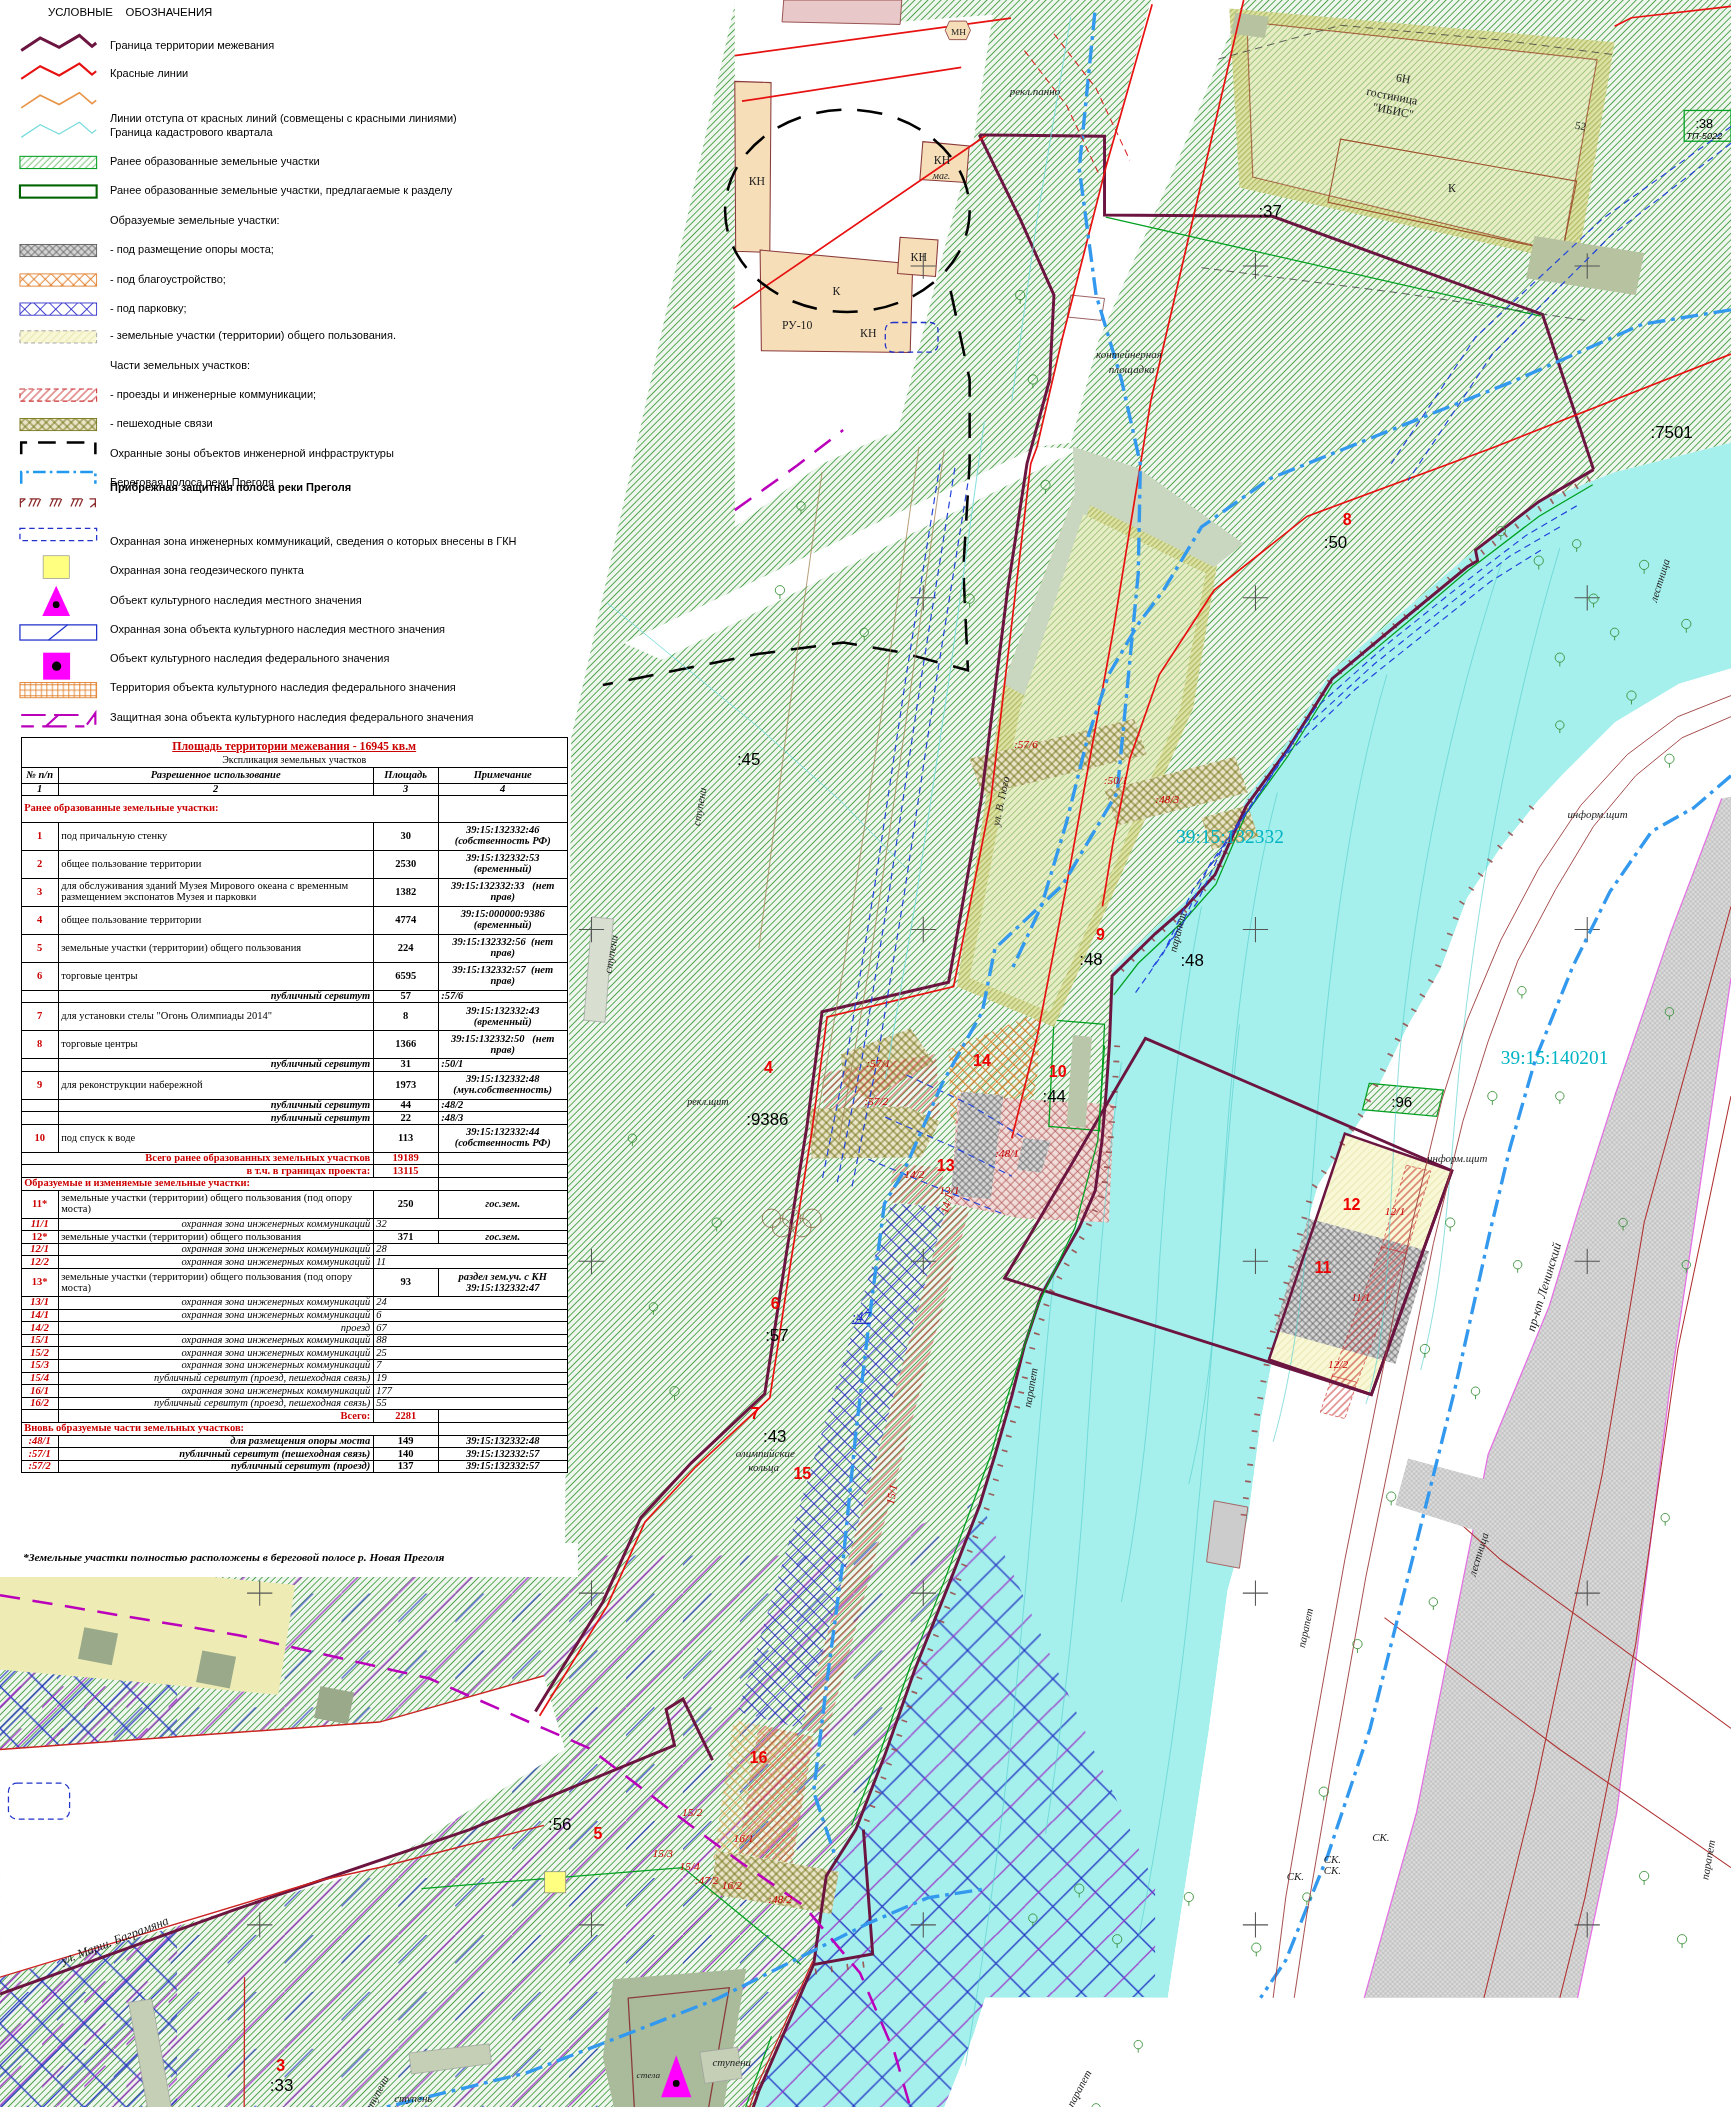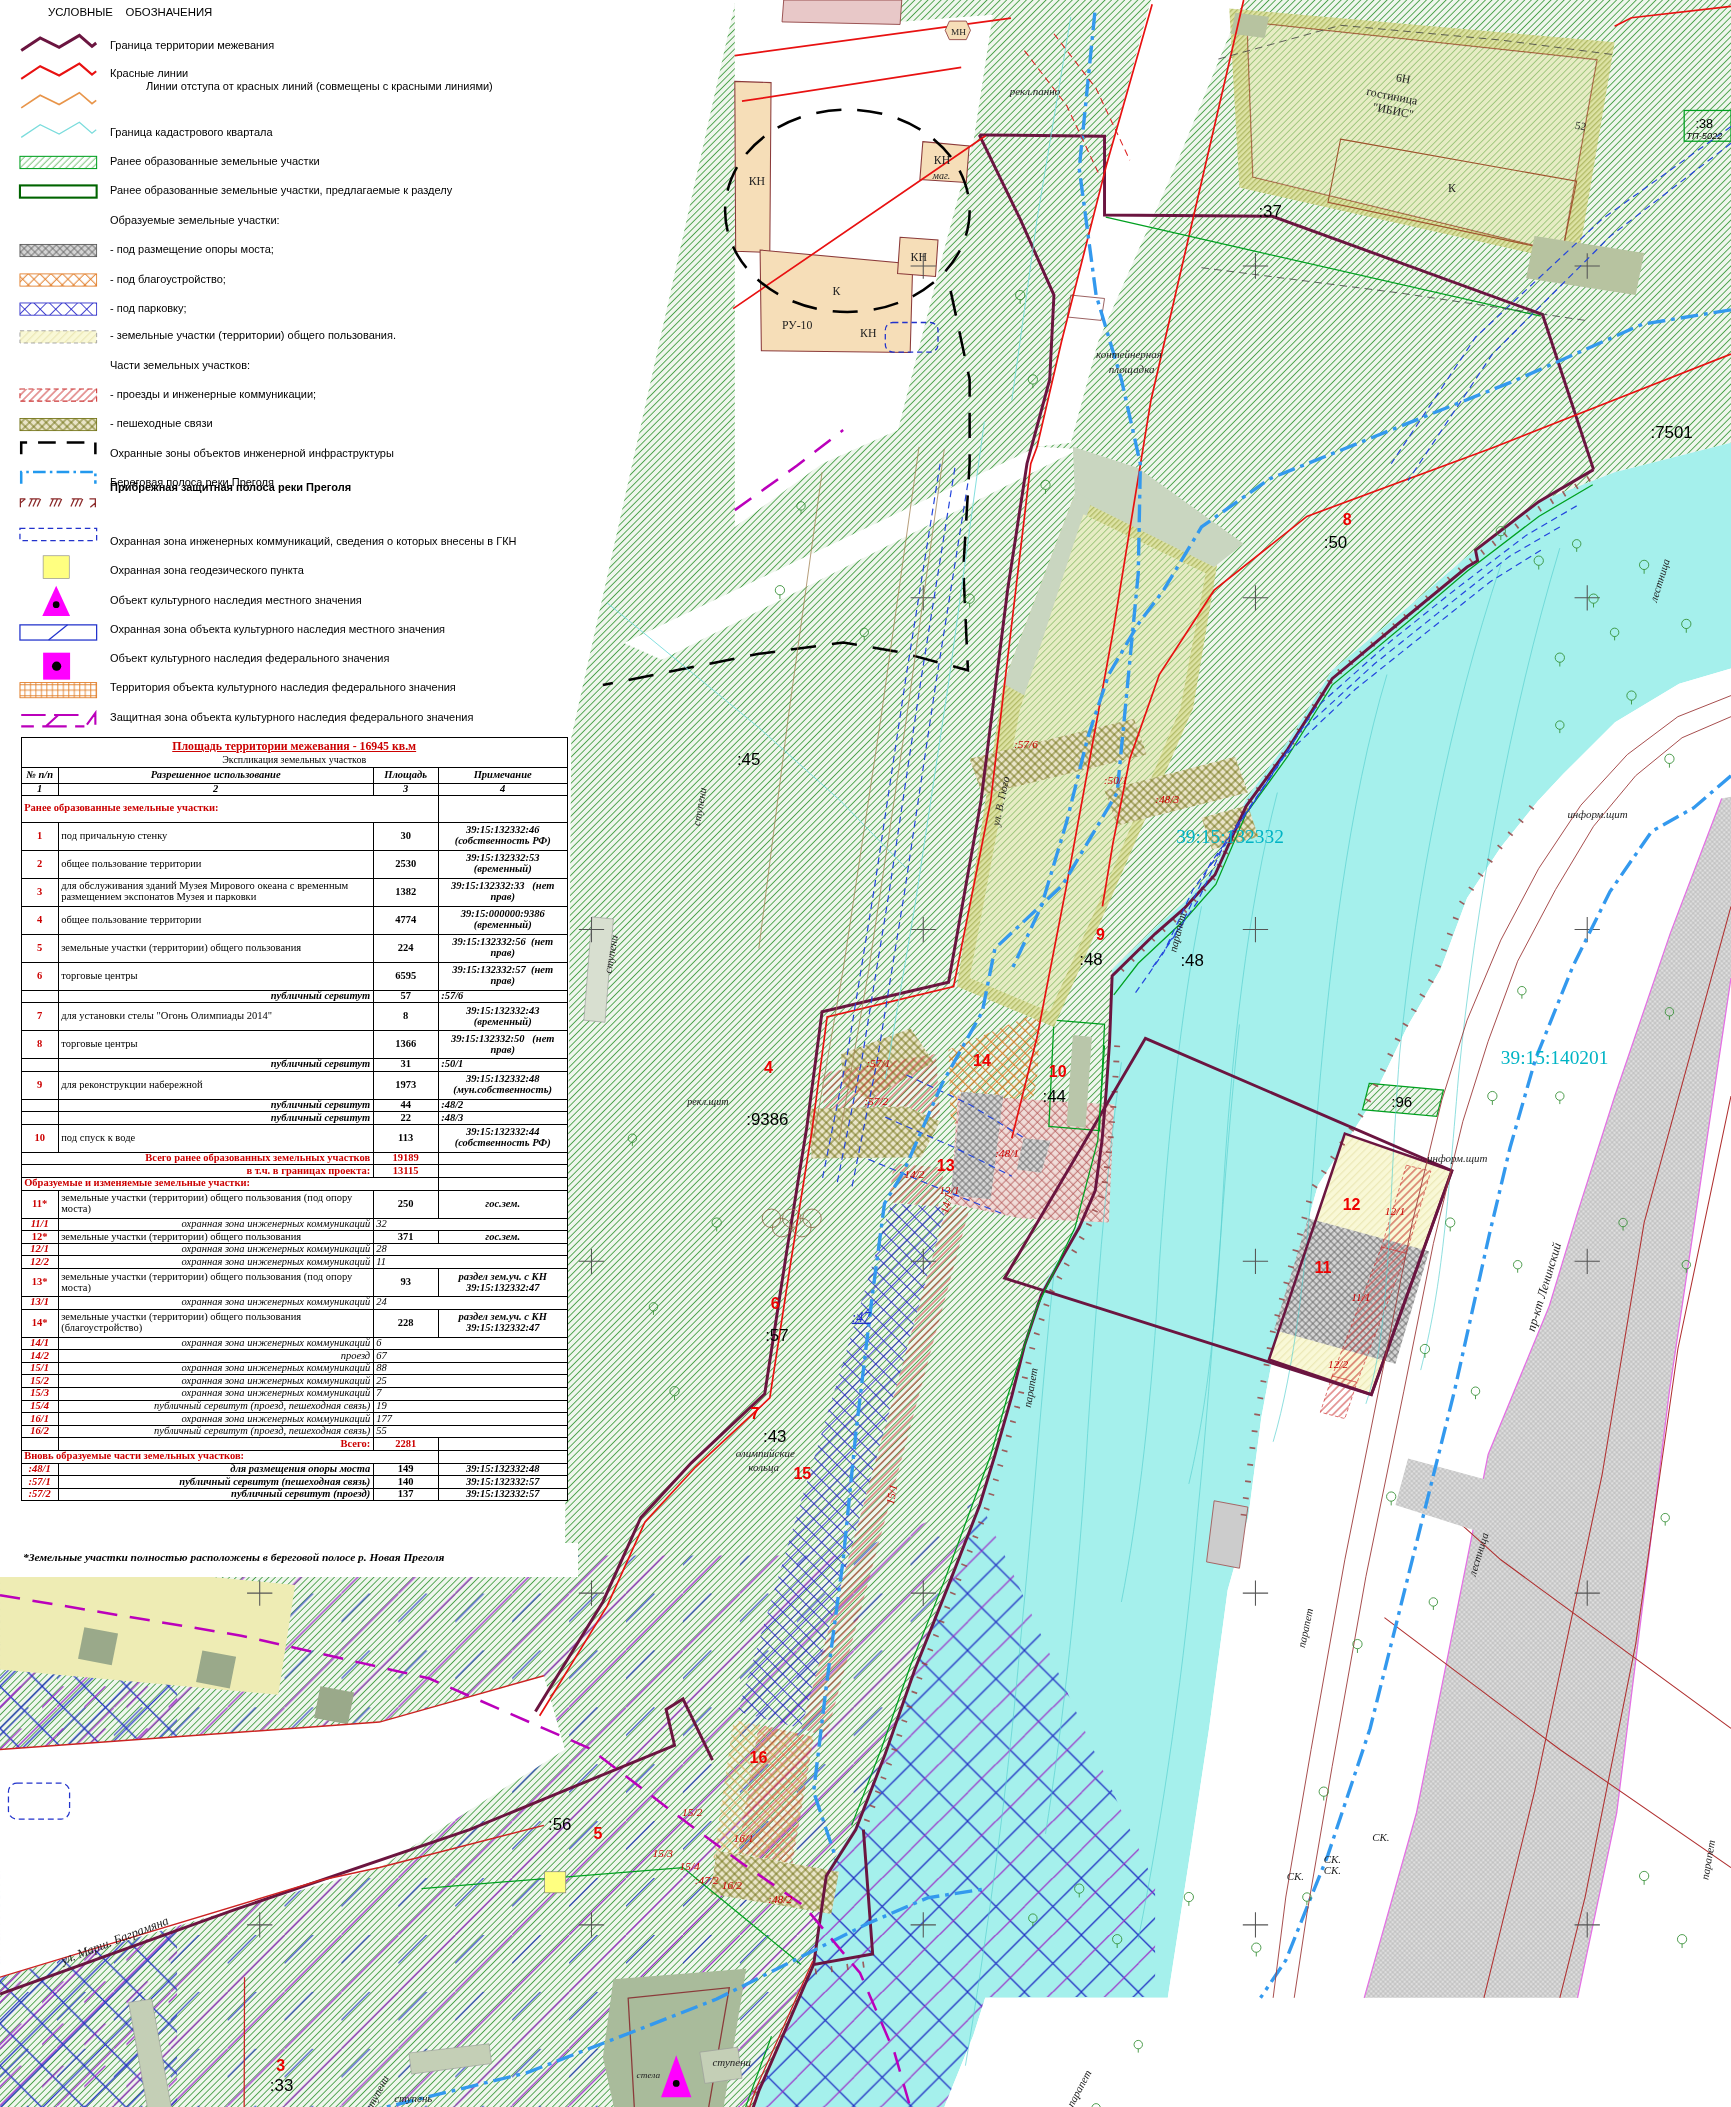--- a/index.html
+++ b/index.html
@@ -736,21 +736,21 @@
 
 <rect x="7" y="1548" width="182" height="36" fill="url(#lgrid)" stroke="#e07820" stroke-width="2"></rect>
 
 <g stroke="#bb00bb" stroke-width="5" fill="none">
       <path d="M10,1625 H68 M88,1625 H146 M10,1652 H40 M60,1652 H118 M138,1652 H160 M68,1652 L98,1625 M166,1648 L186,1620 L186,1648"></path>
     </g>
 </svg>
 
 <div class="leg" style="left:110px;top:39px;">Граница территории межевания</div>
 <div class="leg" style="left:110px;top:67px;">Красные линии</div>
-<div class="leg" style="left:110px;top:80px;margin-left:36px;">Линии отступа от красных линий (совмещены с красными линиями)</div>
+<div class="leg" style="left:110px;top:112px;">Линии отступа от красных линий (совмещены с красными линиями)</div>
 <div class="leg" style="left:110px;top:126px;">Граница кадастрового квартала</div>
 <div class="leg" style="left:110px;top:155px;">Ранее образованные земельные участки</div>
 <div class="leg" style="left:110px;top:184px;">Ранее образованные земельные участки, предлагаемые к разделу</div>
 <div class="leg" style="left:110px;top:214px;">Образуемые земельные участки:</div>
 <div class="leg" style="left:110px;top:243px;">- под размещение опоры моста;</div>
 <div class="leg" style="left:110px;top:273px;">- под благоустройство;</div>
 <div class="leg" style="left:110px;top:302px;">- под парковку;</div>
 <div class="leg" style="left:110px;top:329px;">- земельные участки (территории) общего пользования.</div>
 <div class="leg" style="left:110px;top:359px;">Части земельных участков:</div>
 <div class="leg" style="left:110px;top:388px;">- проезды и инженерные коммуникации;</div>
@@ -925,26 +925,20 @@
         <td class="ctr red" style="font-weight:bold">13*</td>
         <td>земельные участки (территории) общего пользования (под опору моста)</td>
         <td class="ctr" style="font-weight:bold">93</td>
         <td class="ctr bi">раздел зем.уч. с КН 39:15:132332:47</td>
       </tr>
 <tr style="height:12.6px">
         <td class="ctr ri">13/1</td>
         <td class="rt" style="font-style:italic">охранная зона инженерных коммуникаций</td>
         <td colspan="2" style="font-style:italic">24</td>
       </tr>
-<tr style="height:28px">
-        <td class="ctr red" style="font-weight:bold">14*</td>
-        <td>земельные участки (территории) общего пользования (благоустройство)</td>
-        <td class="ctr" style="font-weight:bold">228</td>
-        <td class="ctr bi">раздел зем.уч. с КН 39:15:132332:47</td>
-      </tr>
 <tr style="height:12.6px">
         <td class="ctr ri">14/1</td>
         <td class="rt" style="font-style:italic">охранная зона инженерных коммуникаций</td>
         <td colspan="2" style="font-style:italic">6</td>
       </tr>
 <tr style="height:12.6px">
         <td class="ctr ri">14/2</td>
         <td class="rt" style="font-style:italic">проезд</td>
         <td colspan="2" style="font-style:italic">67</td>
       </tr>

